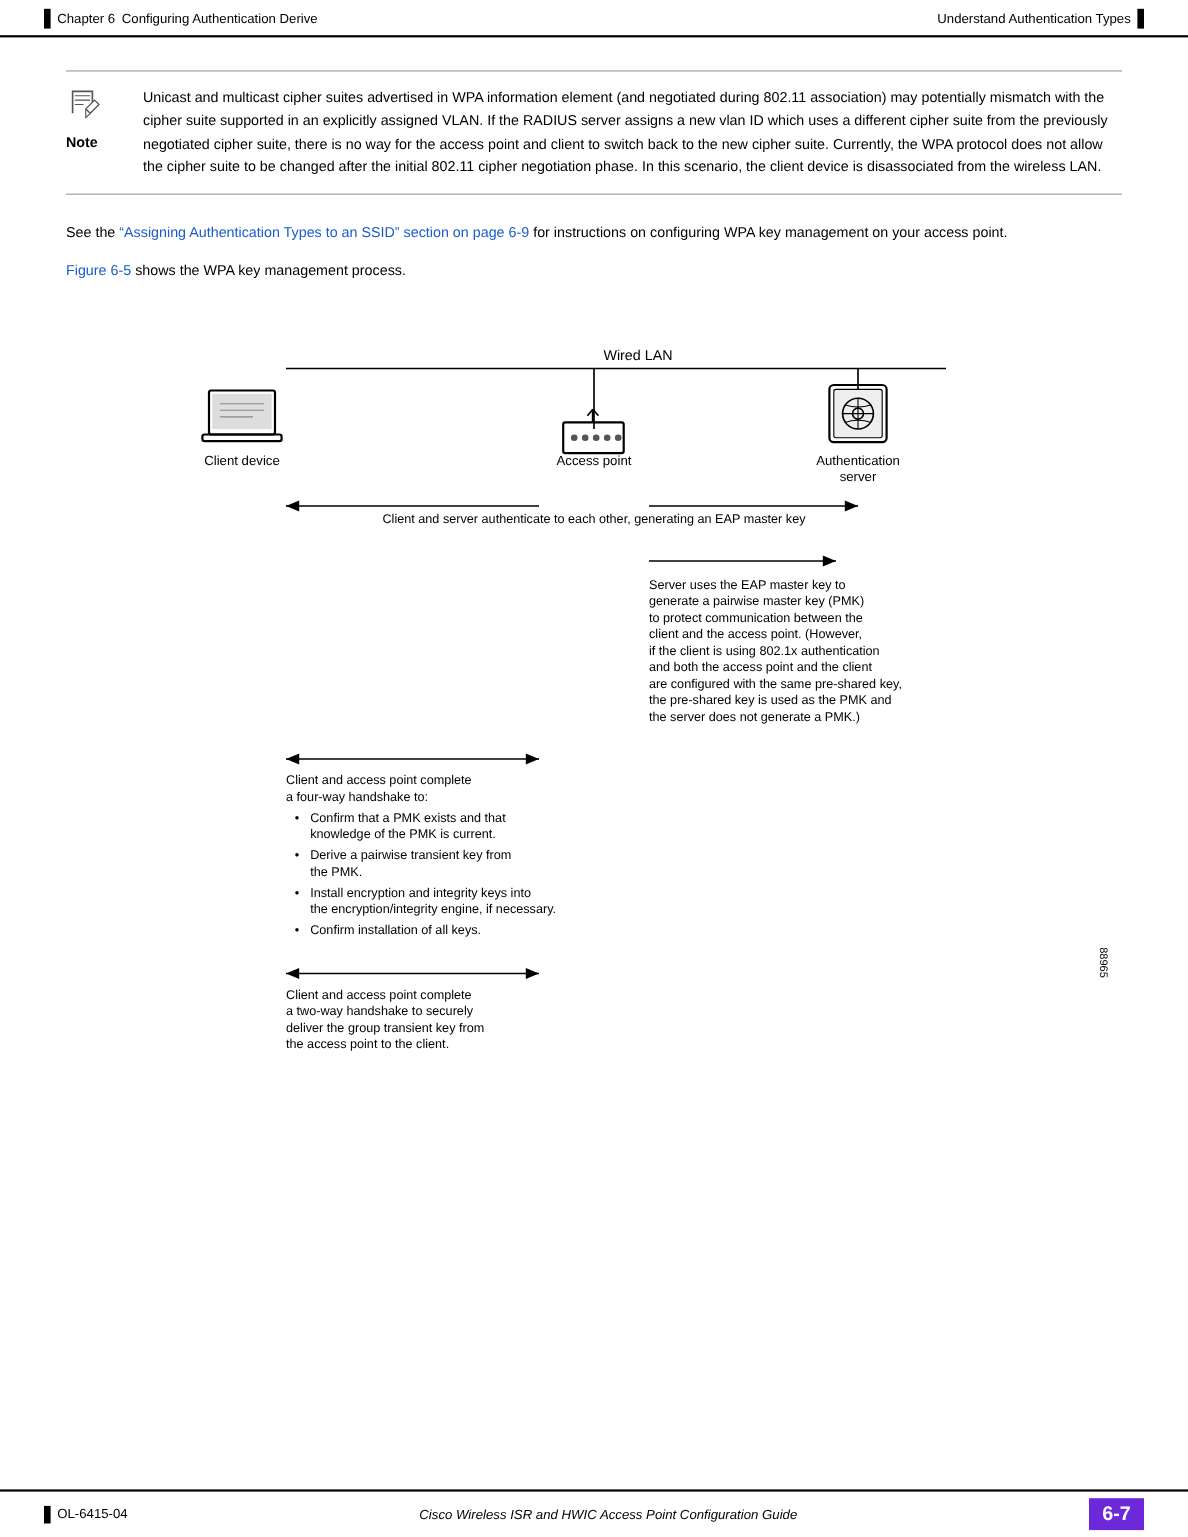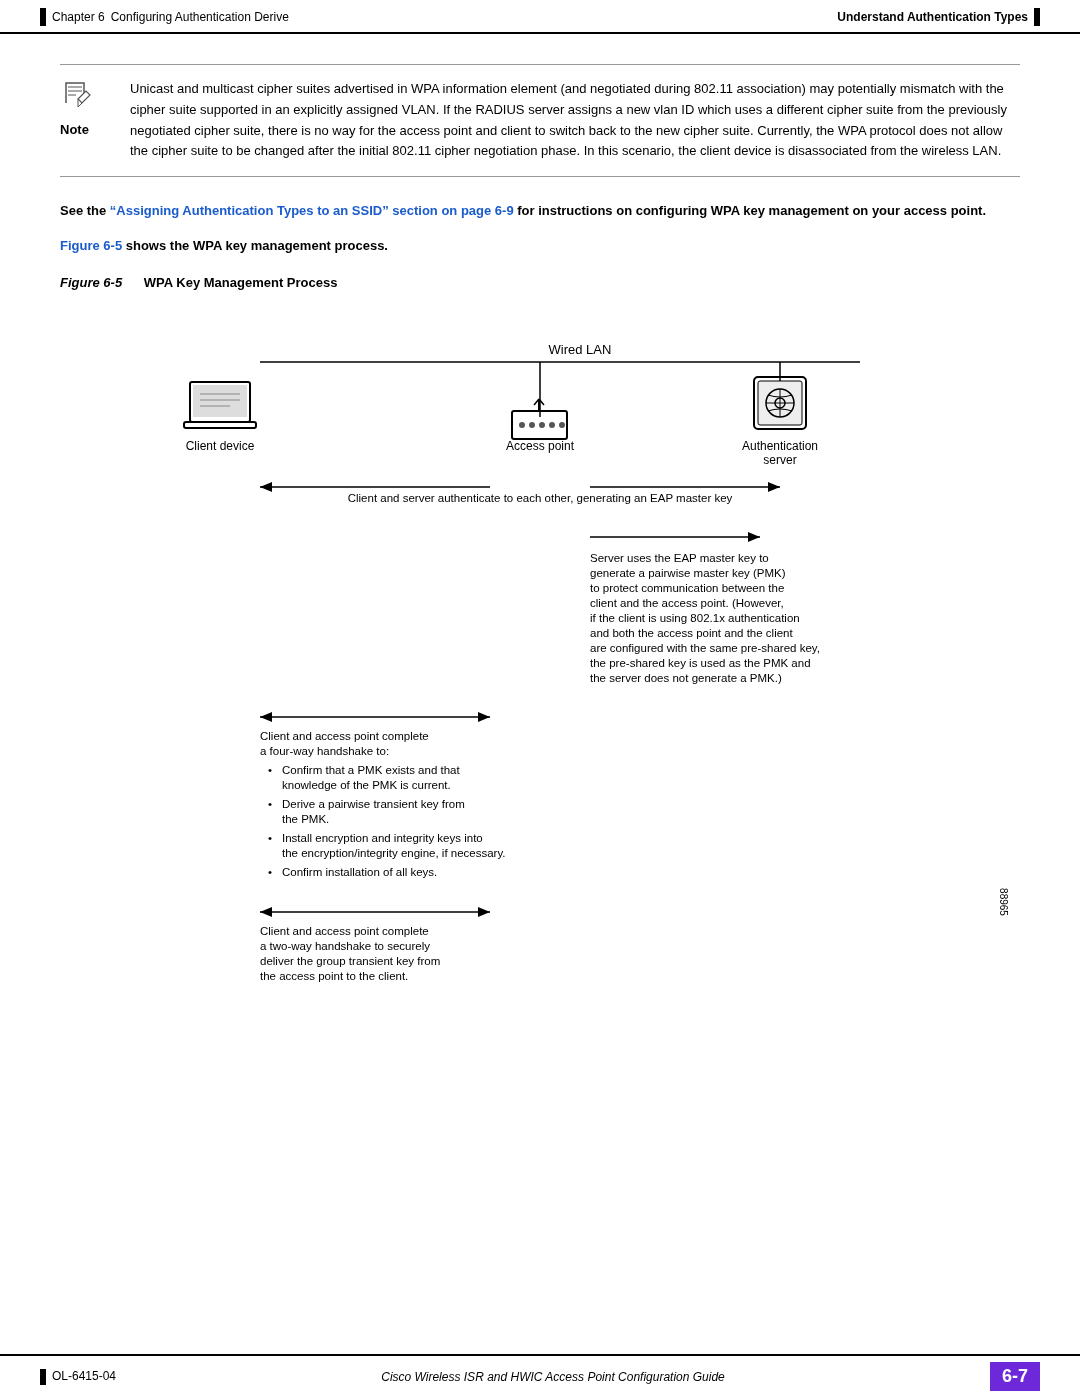--- a/index.html
+++ b/index.html
@@ -30,21 +30,21 @@
       width: 6px;
       height: 18px;
       background: #000;
       display: inline-block;
     }
     .header-right {
       display: flex;
       align-items: center;
       gap: 6px;
       font-size: 12px;
-      font-weight: bold;
+      font-weight: normal;
     }
     .header-right .bar {
       width: 6px;
       height: 18px;
       background: #000;
       display: inline-block;
     }
 
     
     .content {
@@ -79,21 +79,20 @@
     .note-text {
       font-size: 13px;
       line-height: 1.6;
     }
 
     
     .body-para {
       margin-bottom: 14px;
       font-size: 13px;
       line-height: 1.6;
-      font-weight: bold;
     }
     .body-para a, .link-text {
       color: #1a5ccc;
       text-decoration: none;
     }
 
     
     .figure-container {
       margin: 18px 0 14px 0;
     }
@@ -197,25 +196,20 @@
 
   <p class="body-para">
     <span>See the </span><a class="link-text">“Assigning Authentication Types to an SSID” section on page 6-9</a><span> for instructions on configuring WPA key management on your access point.</span>
   </p>
 
   <p class="body-para">
     <a class="link-text">Figure 6-5</a><span> shows the WPA key management process.</span>
   </p>
 
   <div class="figure-container">
-    <div class="figure-caption">
-      <span class="fig-num">Figure 6-5</span>
-      &nbsp;&nbsp;&nbsp;&nbsp;
-      <span>WPA Key Management Process</span>
-    </div>
 
     <div class="diagram">
       <svg class="diagram-svg" viewBox="0 0 960 760" xmlns="http://www.w3.org/2000/svg">
 
         <line x1="200" y1="60" x2="800" y2="60" stroke="#000" stroke-width="1.5"></line>
         <text x="520" y="52" font-size="13" font-family="Arial" text-anchor="middle">Wired LAN</text>
 
         <line x1="480" y1="60" x2="480" y2="115" stroke="#000" stroke-width="1.5"></line>
         <line x1="720" y1="60" x2="720" y2="95" stroke="#000" stroke-width="1.5"></line>
 

